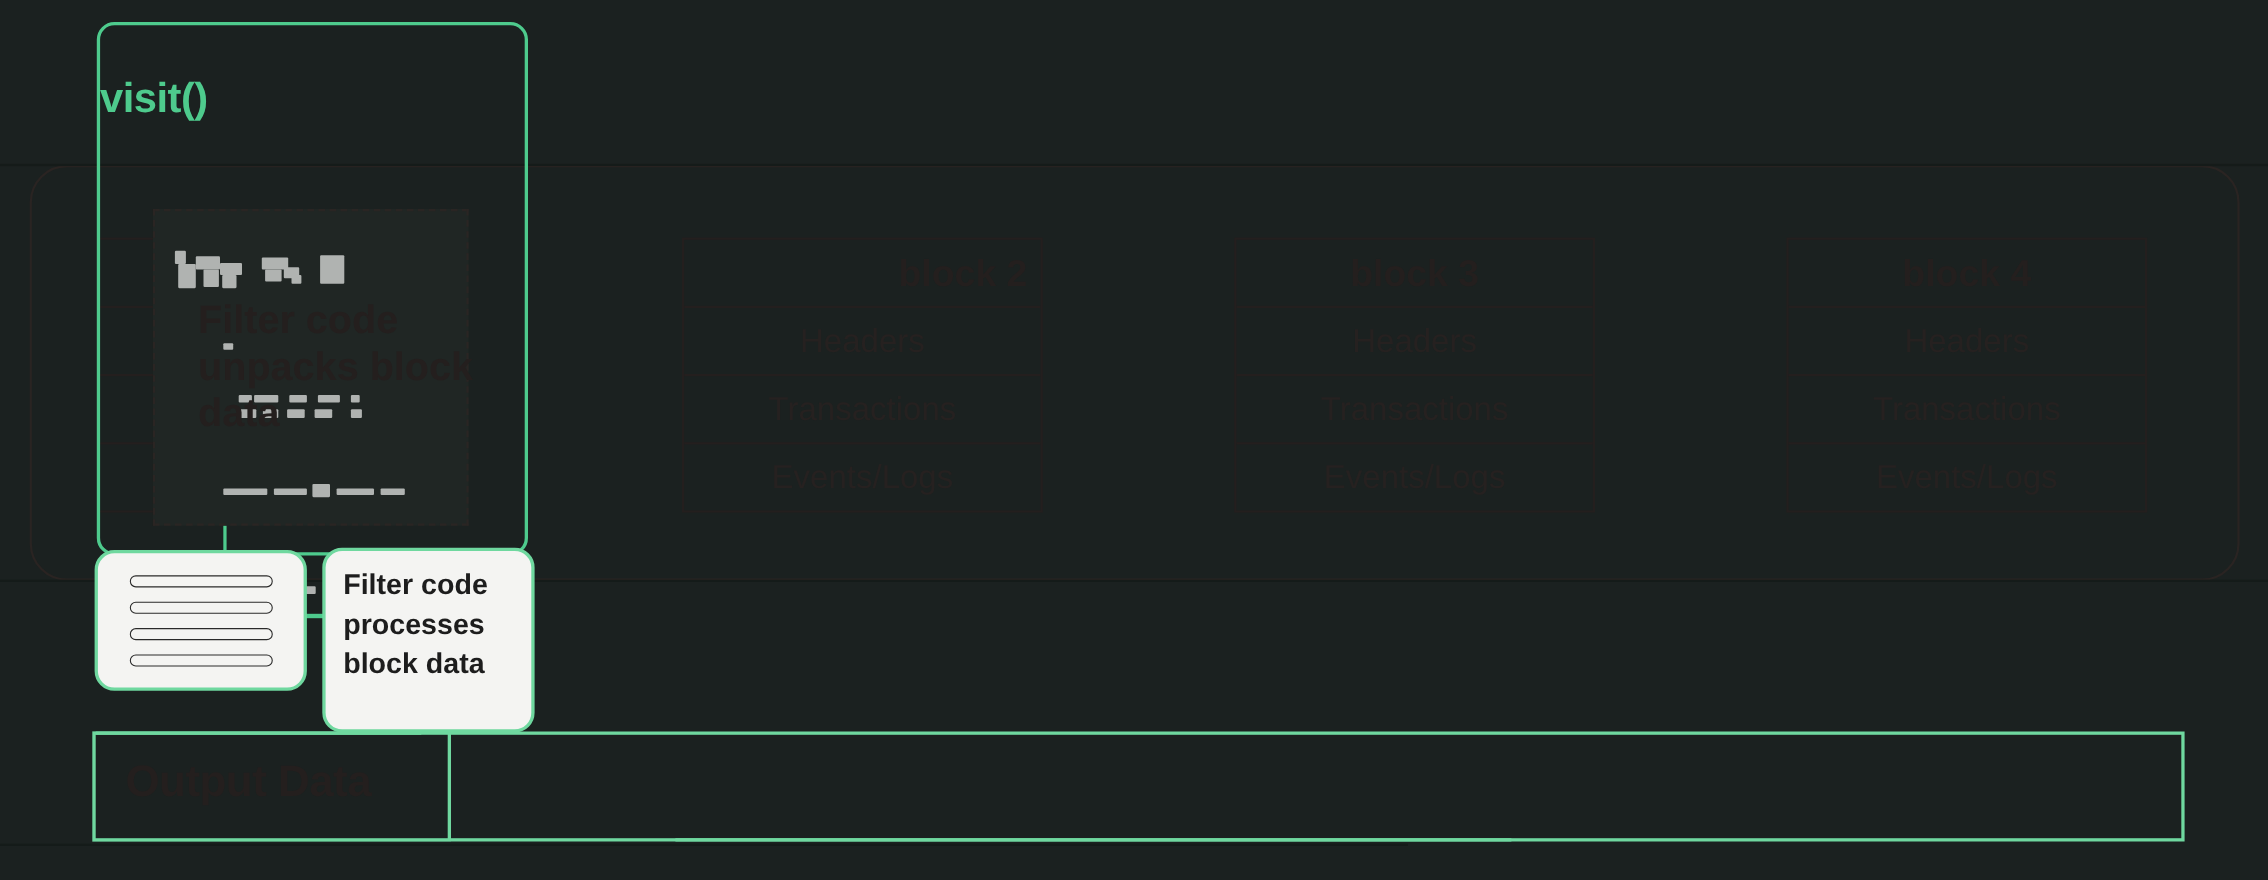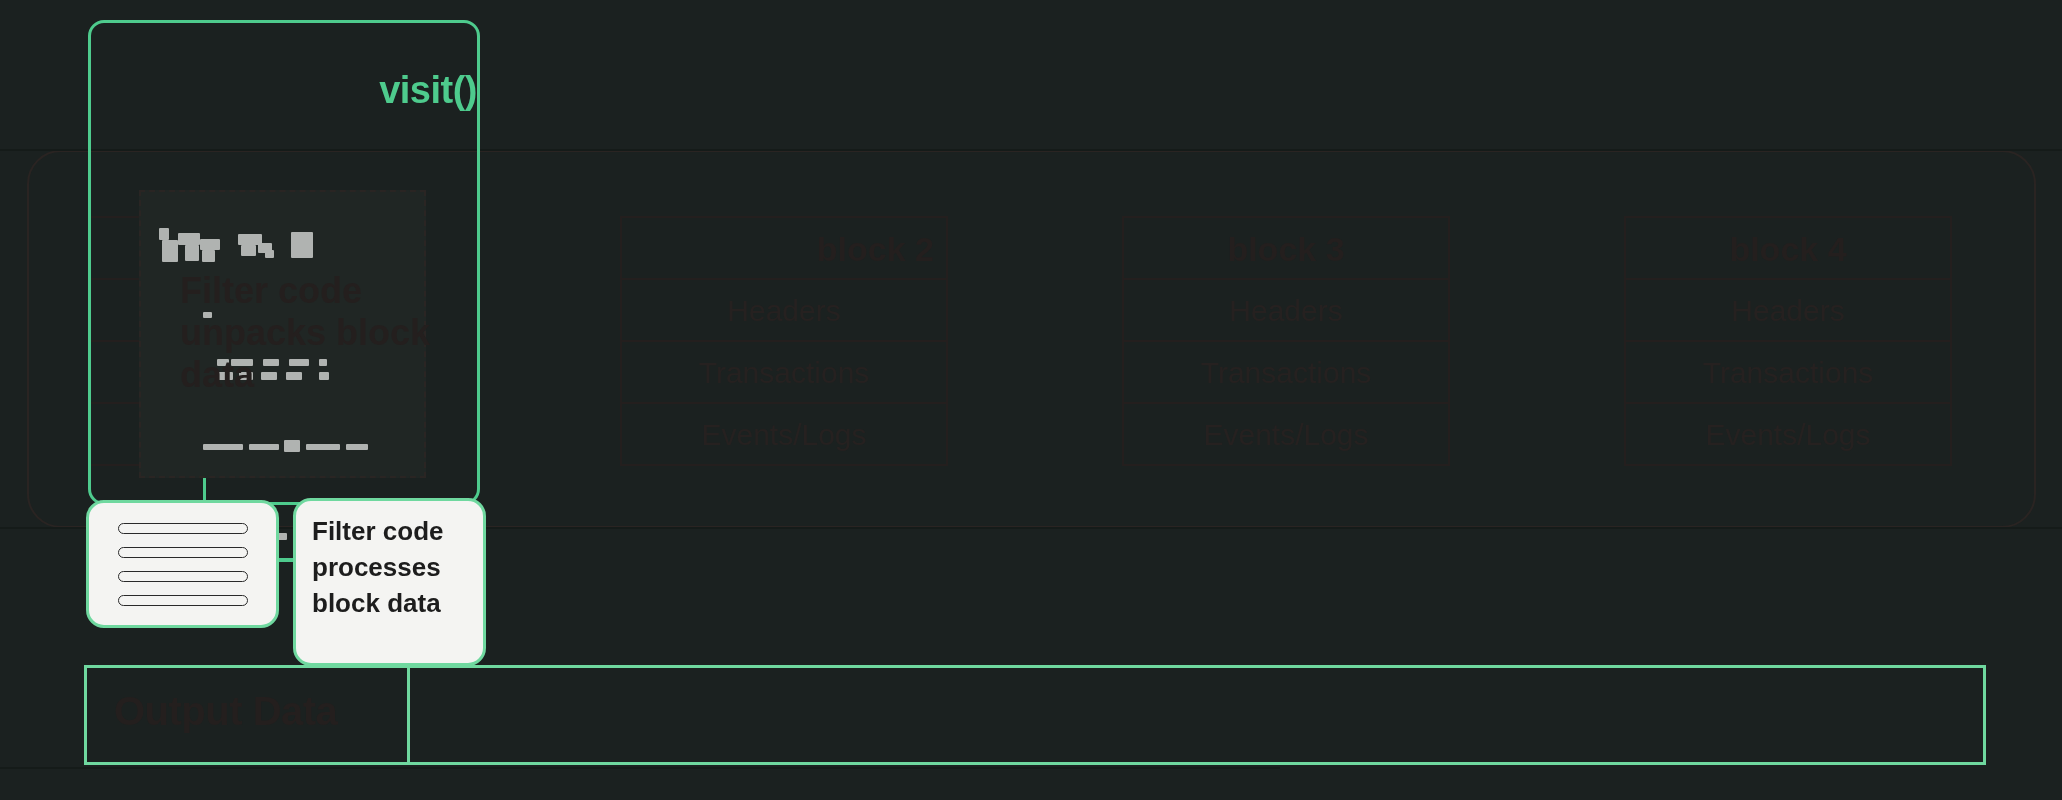--- a/index.html
+++ b/index.html
@@ -41,21 +41,21 @@
     border: 3px solid #4ecb8d;
     border-radius: 16px;
     box-sizing: border-box;
     z-index: 6;
   }
   .visit-label {
     position: absolute;
     left: 0;
     top: 46px;
     width: 100%;
-    text-align: right;
+    text-align: left;
     color: #4ecb8d;
     font-size: 38px;
     font-weight: 700;
     letter-spacing: -0.5px;
   }
 
   
   .block-card {
     position: absolute;
     top: 216px;

